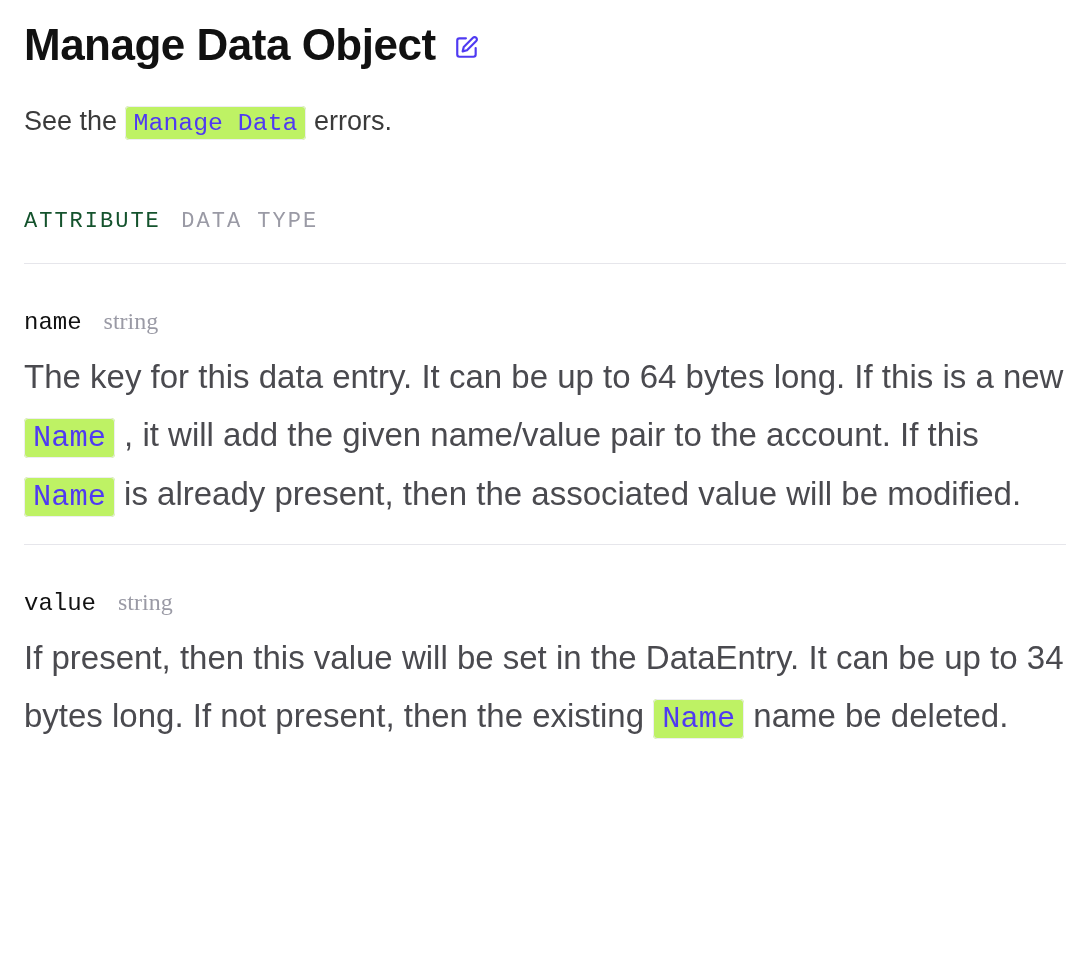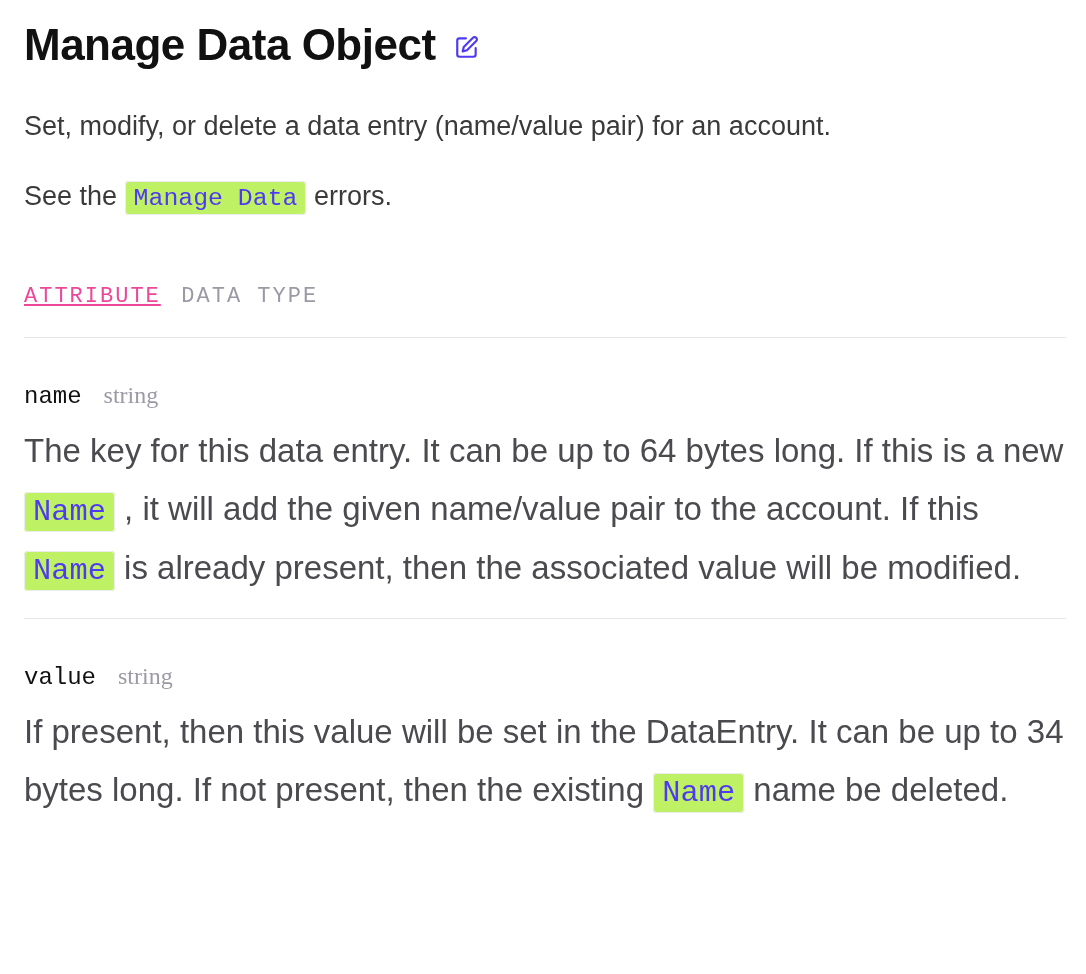--- a/index.html
+++ b/index.html
@@ -59,22 +59,21 @@
     font-family: "SFMono-Regular", Consolas, "Liberation Mono", Menlo, monospace;
     font-size: 22px;
     letter-spacing: 2px;
     text-transform: uppercase;
     color: #9a9aa5;
     margin-right: 16px;
     display: inline-block;
     line-height: 1.9;
   }
   .th.first {
-    color: #ec4899;
-    text-decoration: underline;
+    color: #14532d;
   }
   hr.sep {
     border: none;
     border-top: 1px solid #e6e6eb;
     margin: 18px 0 44px 0;
   }
   .attr-block {
     margin-bottom: 20px;
   }
   .attr-line {
@@ -106,21 +105,20 @@
   <h1 class="page-title">
     <span>Manage Data Object</span>
     <span class="edit-icon">
       <svg width="26" height="26" viewBox="0 0 24 24" fill="none" stroke="currentColor" stroke-width="2" stroke-linecap="round" stroke-linejoin="round">
         <path d="M11 4H5a2 2 0 0 0-2 2v13a2 2 0 0 0 2 2h13a2 2 0 0 0 2-2v-6"></path>
         <path d="M17.5 3.5a2.121 2.121 0 1 1 3 3L12 15l-4 1 1-4 8.5-8.5z"></path>
       </svg>
     </span>
   </h1>
 
-  <p class="lead">Set, modify, or delete a data entry (name/value pair) for an account.</p>
 
   <p class="see-line">
     <span>See the </span><code class="inline">Manage Data</code><span> errors.</span>
   </p>
 
   <div class="table-header">
     <span class="th first">ATTRIBUTE</span>
     <span class="th">DATA TYPE</span>
     <br>
   </div>

